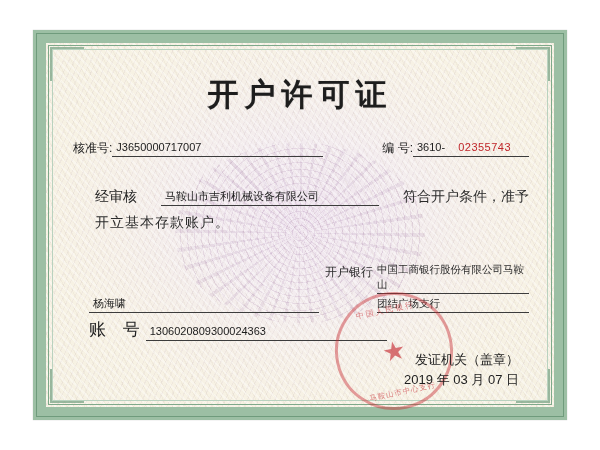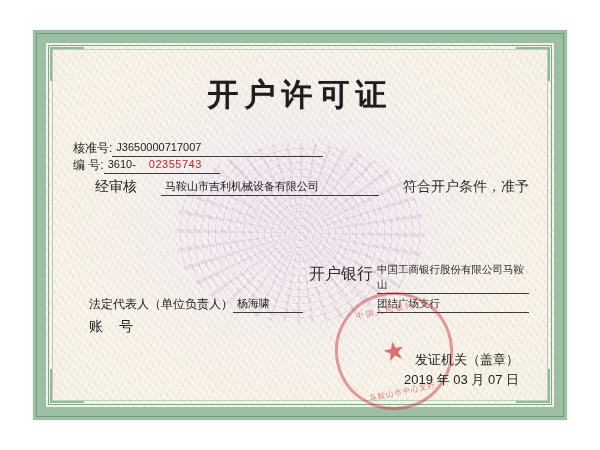--- a/index.html
+++ b/index.html
@@ -145,43 +145,42 @@
     min-height: 14px;
   }
 
   
   .line-codes {
     position: absolute;
     left: 10px;
     right: 8px;
     top: 84px;
     display: flex;
-    align-items: flex-start;
+    align-items: center;
     justify-content: space-between;
-    flex-direction: column;
   }
   .code-left { display: flex; align-items: flex-end; width: 250px; }
   .code-left .underline { flex: 1; }
   .code-right { display: flex; align-items: flex-end; }
   .code-right .underline { width: 108px; flex: none; text-align: left; }
   .red-num { color: #c0262a; letter-spacing: .5px; padding-left: 13px; }
 
   
   .line-approve {
     position: absolute;
     left: 32px;
     right: 8px;
     top: 122px;
     display: flex;
     align-items: flex-end;
     gap: 8px;
   }
   .line-approve .lbl { font-size: 14px; }
   .line-approve .underline { flex: 1; margin: 0 16px; }
-  .line-approve .tail { font-size: 14px; white-space: nowrap; }
+  .line-approve .tail { font-size: 14px; white-space: nowrap; margin-top: 10px; }
 
   
   .line-open {
     position: absolute;
     left: 32px;
     top: 158px;
     font-size: 14px;
     letter-spacing: 1px;
   }
 
@@ -190,40 +189,40 @@
     position: absolute;
     left: 26px;
     right: 8px;
     top: 206px;
     display: flex;
     align-items: flex-end;
   }
   .rep-left { display: flex; align-items: flex-end; width: 290px; }
   .rep-left .underline { flex: 1; }
   .bank-block { display: flex; align-items: flex-start; margin-left: 6px; }
-  .bank-label { font-size: 16px; white-space: nowrap; padding-top: 2px; }
+  .bank-label { font-size: 12px; white-space: nowrap; padding-top: 2px; }
   .bank-lines {
     margin-left: 4px;
     width: 152px;
     font-size: 10.5px;
     line-height: 15px;
   }
   .bank-lines div { border-bottom: 1px solid #3c3c3c; padding-bottom: 1px; }
   .bank-lines div:first-child { margin-bottom: 2px; }
 
   
   .line-acct {
     position: absolute;
     left: 26px;
     right: 150px;
     top: 262px;
     display: flex;
     align-items: flex-end;
   }
-  .line-acct .lbl { font-size: 14px; letter-spacing: 6px; }
+  .line-acct .lbl { font-size: 17px; letter-spacing: 6px; }
   .line-acct .underline { flex: 1; }
 
   
   .issuer {
     position: absolute;
     right: 18px;
     top: 294px;
     text-align: right;
     font-size: 13px;
     line-height: 20px;
@@ -306,37 +305,38 @@
           </span>
         </div>
       </div>
 
       <div class="line-approve">
         <span class="lbl">经审核</span>
         <span class="underline val">马鞍山市吉利机械设备有限公司</span>
         <span class="tail">符合开户条件，准予</span>
       </div>
 
+      <div class="line-open">开立基本存款账户。</div>
 
       <div class="line-rep">
         <div class="rep-left">
-          <span class="lbl">法定代表人（单位负责人）</span>
           <span class="underline val">杨海啸</span>
         </div>
         <div class="bank-block">
           <span class="bank-label">开户银行</span>
           <div class="bank-lines">
             <div>中国工商银行股份有限公司马鞍山</div>
             <div>团结广场支行</div>
           </div>
         </div>
       </div>
 
       <div class="line-acct">
         <span class="lbl">账 号</span>
+        <span class="underline val">1306020809300024363</span>
       </div>
 
       <div class="seal">
         <div class="seal-text-top">中国人民银行</div>
         <div class="seal-star">★</div>
         <div class="seal-text-bottom">马鞍山市中心支行</div>
       </div>
 
       <div class="issuer">
         <div>发证机关（盖章）</div>

